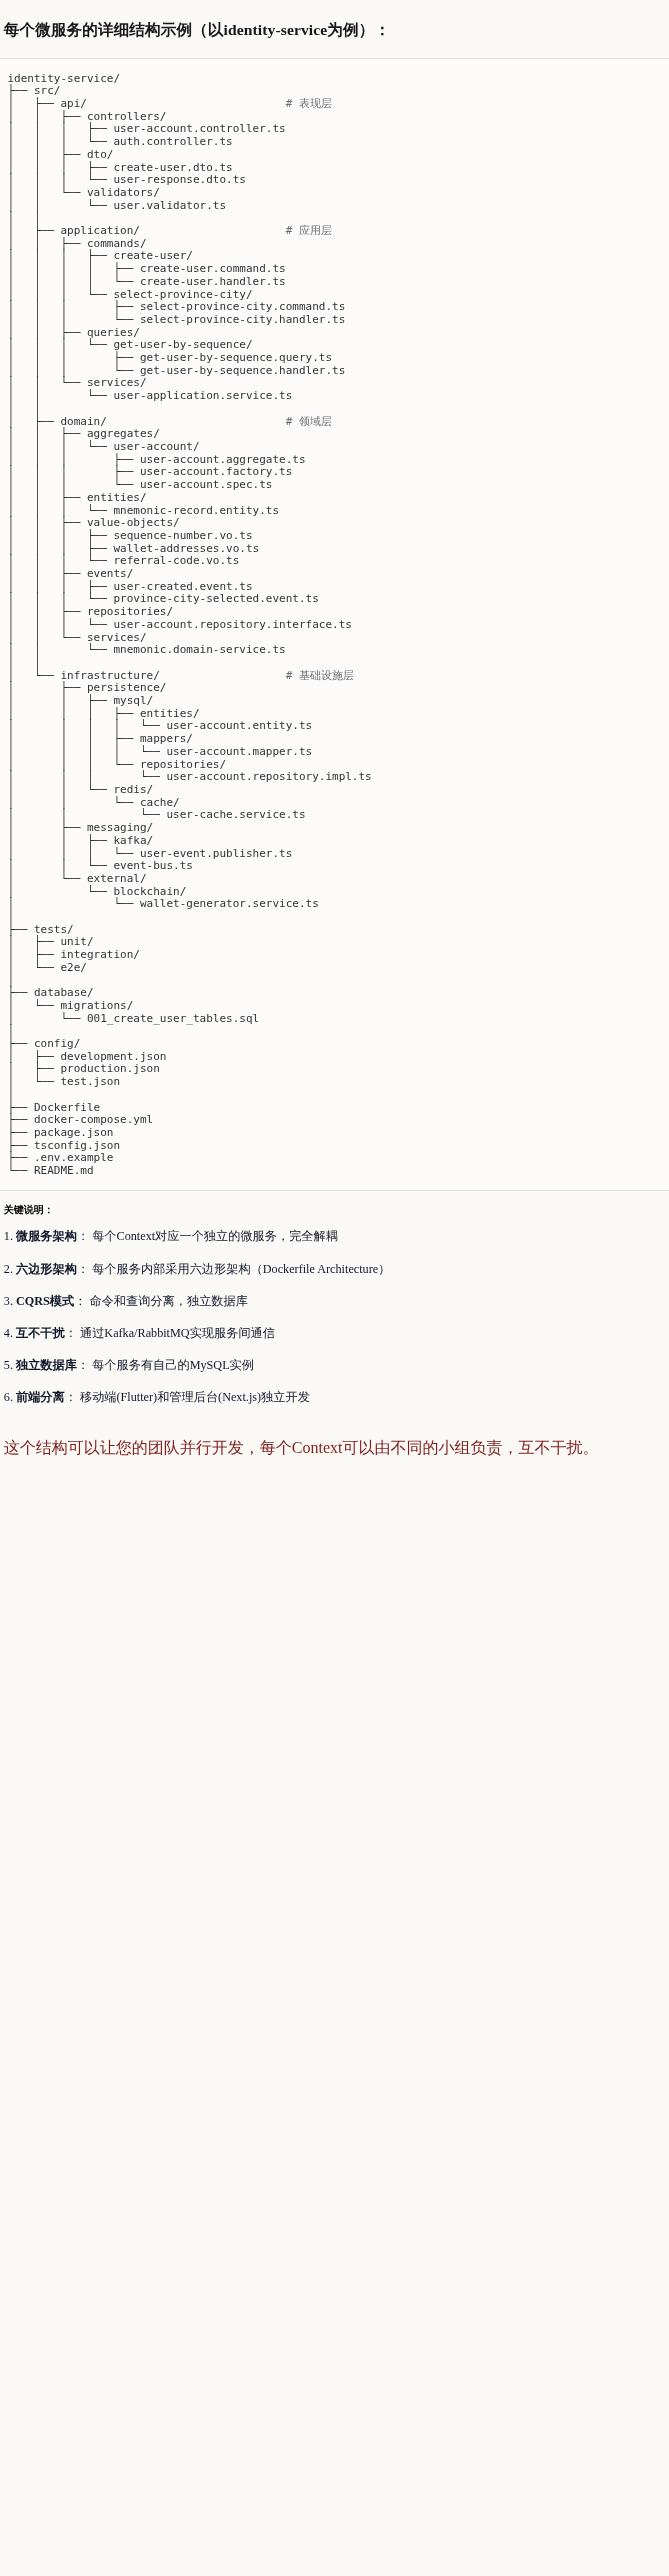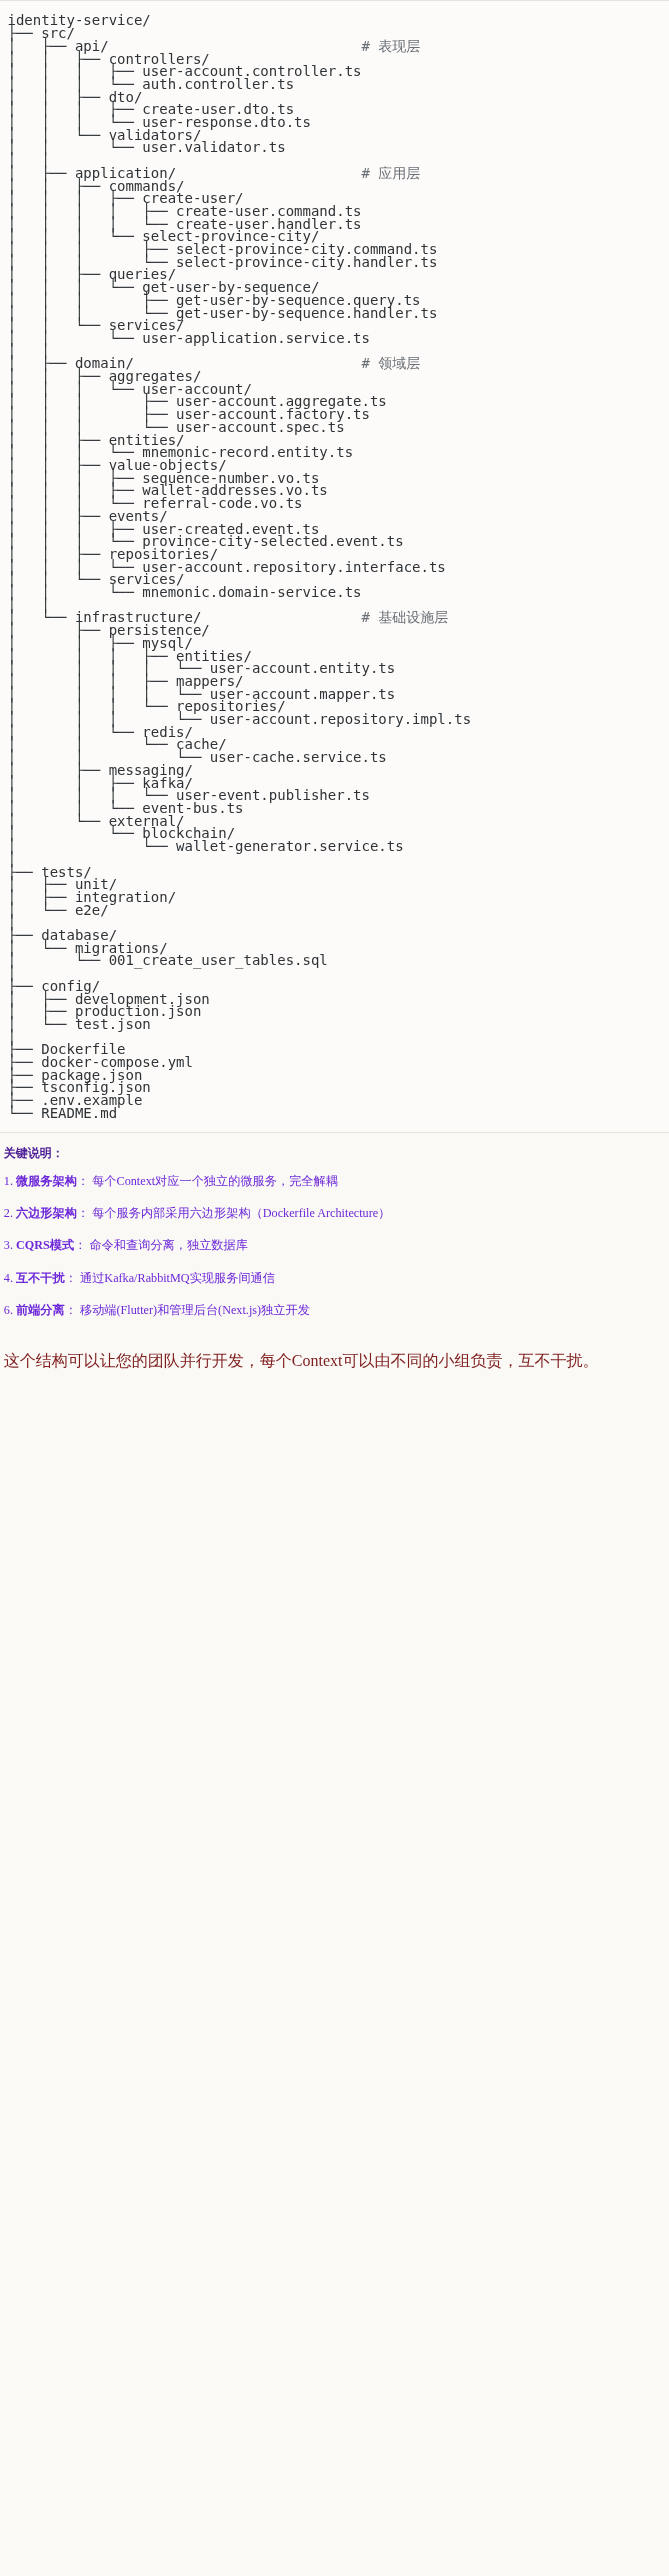--- a/index.html
+++ b/index.html
@@ -37,51 +37,51 @@
   }
 
   
   .tree-block {
     background: #fcfbf9;
     padding: 13.8px 6.3px 12.5px 7.5px;
   }
   pre.tree {
     margin: 0;
     font-family: "DejaVu Sans Mono", "Liberation Mono", monospace;
-    font-size: 14px;
+    font-size: 11px;
     line-height: 12.7px;
     color: #2f3337;
     white-space: pre;
     tab-size: 4;
   }
   pre.tree .cmt {
     color: #6a6f76;
   }
 
   
   .notes {
     padding: 11.3px 12.5px 6.3px 3.8px;
     font-family: "Liberation Serif", serif;
   }
   .notes-title {
     font-family: Liberation Mono, monospace;
     font-weight: bold;
-    font-size: 12px;
-    color: #4c1d95;
+    font-size: 10px;
+    color: #000000;
     margin: 1.3px 0 10px 0;
   }
   ol.note-list {
     list-style: none;
     margin: 0;
     padding: 0;
   }
   ol.note-list li {
     font-size: 12.2px;
     line-height: 1.5;
-    color: #6d28d9;
+    color: #0f172a;
     margin: 0 0 13.8px 0;
     font-family: "Liberation Serif", serif;
   }
   ol.note-list li .num {
     font-family: "Liberation Serif", serif;
   }
   ol.note-list li .k {
     font-weight: bold;
   }
   .closing {
@@ -91,20 +91,21 @@
     color: #7f1d1d;
     margin: 10px 0 6.3px 0;
     padding: 0 12.5px 10px 3.8px;
   }
 </style>
 </head>
 <body>
 
 <div class="page">
 
+  <h1 class="doc-title">每个微服务的详细结构示例（以identity-service为例）：</h1>
 
   <div class="rule"></div>
 
   <div class="tree-block">
     <pre class="tree">identity-service/
 ├── src/
 │   ├── api/                              <span class="cmt"># 表现层</span>
 │   │   ├── controllers/
 │   │   │   ├── user-account.controller.ts
 │   │   │   └── auth.controller.ts
@@ -211,20 +212,25 @@
         <span class="num">3.</span>
         <span class="k">CQRS模式</span><span>：</span>
         <span>命令和查询分离，独立数据库</span>
       </li>
       <li>
         <span class="num">4.</span>
         <span class="k">互不干扰</span><span>：</span>
         <span>通过Kafka/RabbitMQ实现服务间通信</span>
       </li>
       <li>
+        <span class="num">5.</span>
+        <span class="k">独立数据库</span><span>：</span>
+        <span>每个服务有自己的MySQL实例</span>
+      </li>
+      <li>
         <span class="num">6.</span>
         <span class="k">前端分离</span><span>：</span>
         <span>移动端(Flutter)和管理后台(Next.js)独立开发</span>
       </li>
     </ol>
   </div>
 
   <div class="closing">这个结构可以让您的团队并行开发，每个Context可以由不同的小组负责，互不干扰。</div>
 
 </div>

